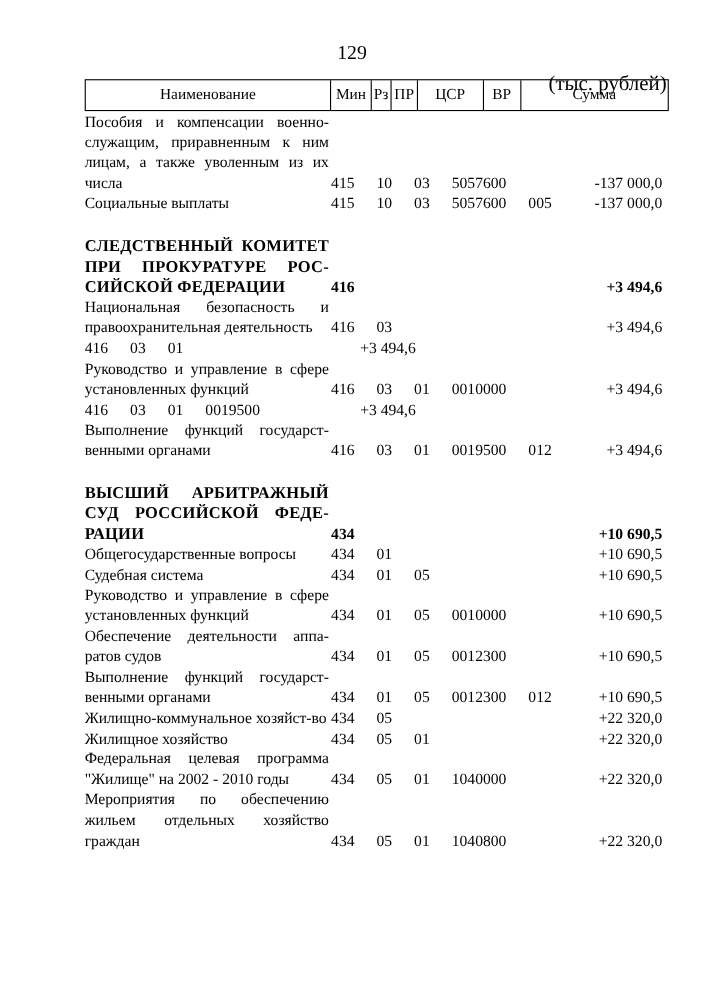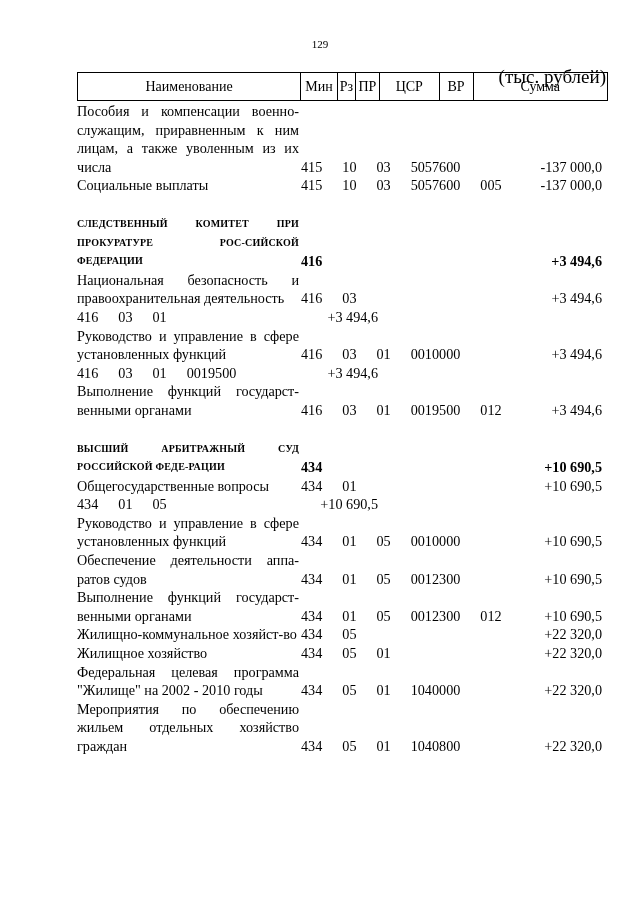--- a/index.html
+++ b/index.html
@@ -1,18 +1,18 @@
 <!DOCTYPE html>
 <html><head>
 <meta charset="utf-8">
 <style>
   html, body { margin: 0; padding: 0; background: #ffffff; }
   body { width: 640px; height: 900px; position: relative; overflow: hidden;
          font-family: "Liberation Serif", "DejaVu Serif", serif; color: #000; font-size: 14.2px; }
-  .page-number { position: absolute; top: 38px; left: 0; width: 640px; text-align: center; font-size: 11px; }
+  .page-number { position: absolute; top: 38px; left: 0; width: 640px; text-align: center; font-size: 18px; }
   .units { position: absolute; top: 66px; right: 34px; font-size: 19px; }
   .table { position: absolute; left: 77px; top: 72px; width: 531px; }
   .hdr { display: flex; height: 29px; border: 1px solid #000; box-sizing: border-box; }
   .hdr > div { border-right: 1px solid #000; display: flex; align-items: center; justify-content: center; box-sizing: border-box; font-size: 14px; }
   .hdr > div:last-child { border-right: none; }
   .c-name { width: 224px; }
   .c-min { width: 37px; }
   .c-rz { width: 18px; }
   .c-pr { width: 24px; }
   .c-csr { width: 60px; text-align: center; }
@@ -23,21 +23,21 @@
   .row .name { width: 224px; text-align: justify; text-align-last: left; padding-right: 2px; box-sizing: border-box; }
   .row .codes { width: 173px; display: flex; white-space: pre; gap: 20px; }
   .row .codes span { display: inline-block; }
   .row .min { width: 26px; }
   .row .rz { width: 22px; }
   .row .pr { width: 23px; }
   .row .csr { width: 60px; }
   .row .vr { width: 40px; }
   .row .sum { width: 128px; text-align: right; }
   .bold { font-weight: bold; }
-  .bold .name { font-size: 10px; letter-spacing: 0.2px; }
+  .bold .name { font-size: 15px; letter-spacing: 0.2px; }
   .gap-lg { height: 20px; }
   .gap-md { height: 20px; }
 </style>
 </head>
 <body>
 
 <div class="page-number">129</div>
 <div class="units">(тыс. рублей)</div>
 
 <div class="table">
@@ -169,20 +169,21 @@
         <span class="min">434</span>
         <span class="rz">01</span>
         <span class="pr"></span>
         <span class="csr"></span>
         <span class="vr"></span>
       </div>
       <div class="sum">+10 690,5</div>
     </div>
 
     <div class="row">
+      <div class="name">Судебная система</div>
       <div class="codes">
         <span class="min">434</span>
         <span class="rz">01</span>
         <span class="pr">05</span>
         <span class="csr"></span>
         <span class="vr"></span>
       </div>
       <div class="sum">+10 690,5</div>
     </div>
 

